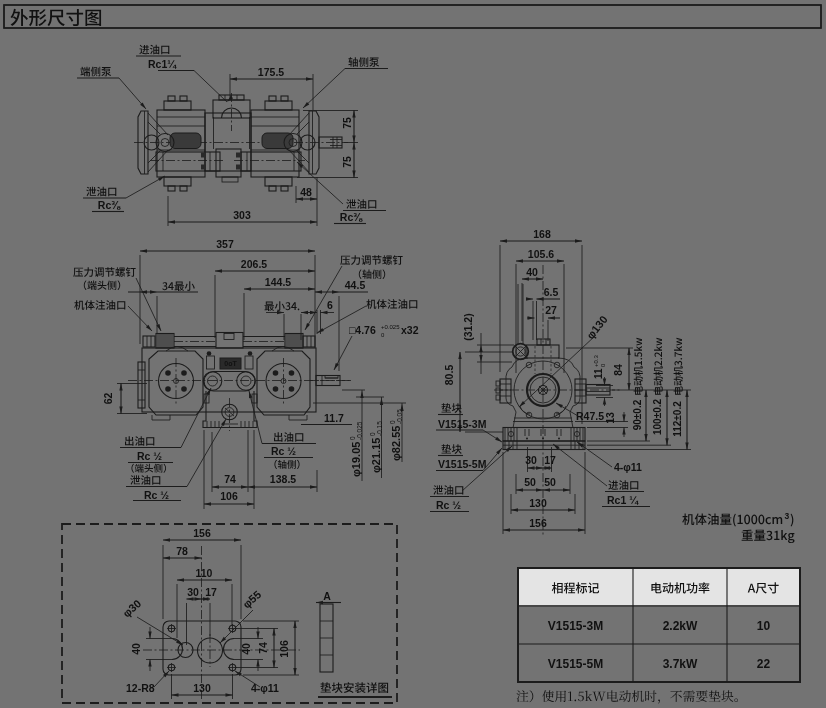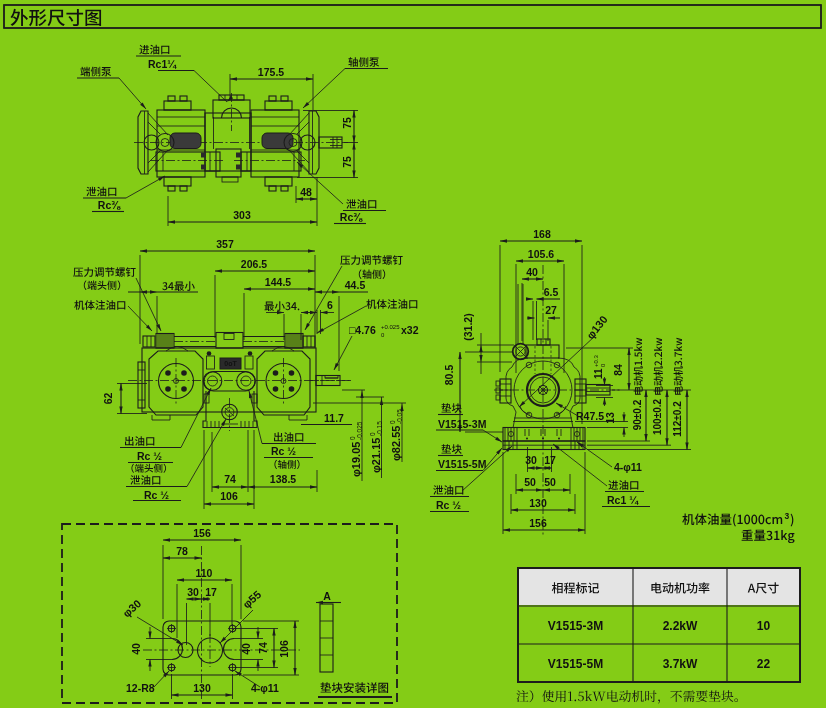--- a/index.html
+++ b/index.html
@@ -1,14 +1,14 @@
 <!DOCTYPE html>
 <html><head><meta charset="utf-8"><title>V1515</title><style>
 html,body{margin:0;padding:0;background:#fff}
-#page{position:relative;width:826px;height:708px;background:#84cc16;overflow:hidden}
+#page{position:relative;width:826px;height:708px;background:#737373;overflow:hidden}
 .ln{stroke:#1c1c1c;stroke-width:1.1;fill:none}
 .lt{stroke:#1c1c1c;stroke-width:0.85;fill:none}
 .cl{stroke:#1c1c1c;stroke-width:0.8;fill:none;stroke-dasharray:9 2.5 2 2.5}
 .ar{fill:#1c1c1c;stroke:none}
 text{fill:#111}
 </style></head><body>
 <div id="page">
 <svg width="826" height="708" viewBox="0 0 826 708">
 
 <rect class="ln" x="4" y="5" width="817" height="23"></rect>

